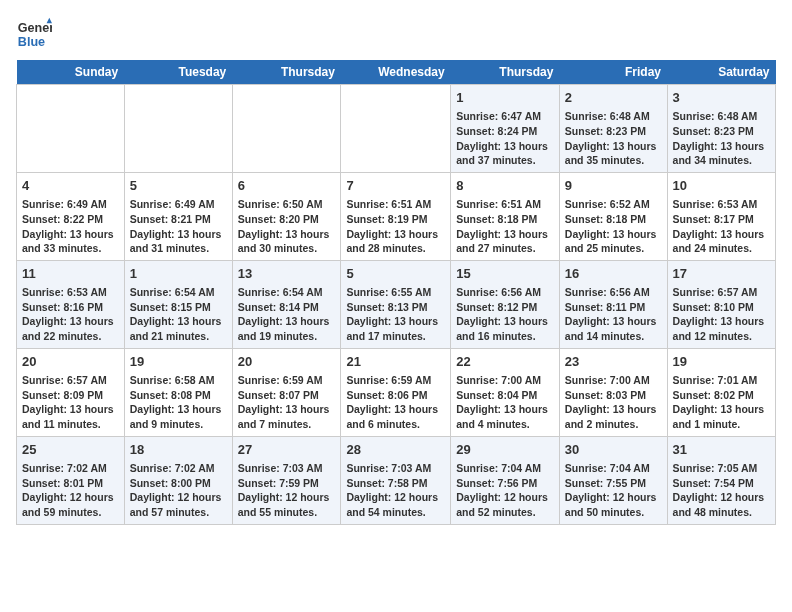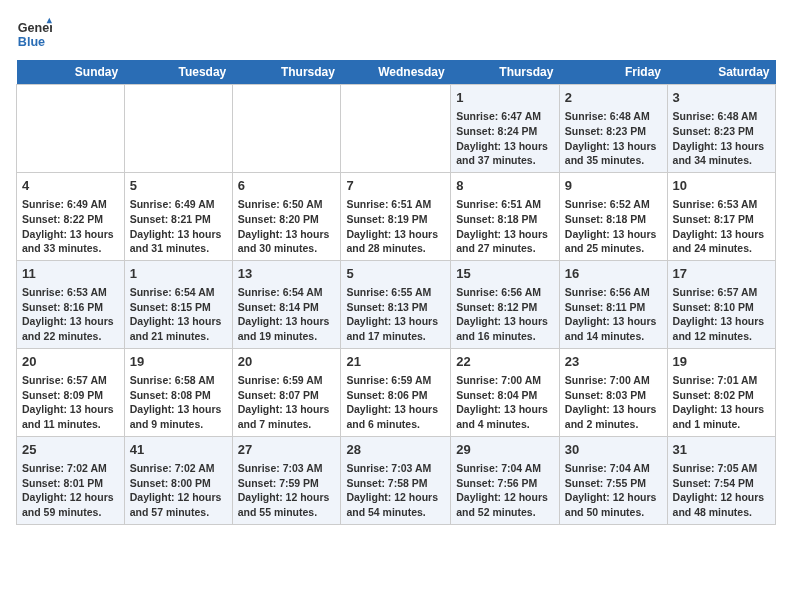--- a/index.html
+++ b/index.html
@@ -220,21 +220,21 @@
           <span class="day-num">19</span>
           <div class="day-info">Sunrise: 7:01 AM<br>Sunset: 8:02 PM<br>Daylight: 13 hours and 1 minute.</div>
         </td>
       </tr>
       <tr>
         <td>
           <span class="day-num">25</span>
           <div class="day-info">Sunrise: 7:02 AM<br>Sunset: 8:01 PM<br>Daylight: 12 hours and 59 minutes.</div>
         </td>
         <td>
-          <span class="day-num">41</span>
+          <span class="day-num">18</span>
           <div class="day-info">Sunrise: 7:02 AM<br>Sunset: 8:00 PM<br>Daylight: 12 hours and 57 minutes.</div>
         </td>
         <td>
           <span class="day-num">27</span>
           <div class="day-info">Sunrise: 7:03 AM<br>Sunset: 7:59 PM<br>Daylight: 12 hours and 55 minutes.</div>
         </td>
         <td>
           <span class="day-num">28</span>
           <div class="day-info">Sunrise: 7:03 AM<br>Sunset: 7:58 PM<br>Daylight: 12 hours and 54 minutes.</div>
         </td>

